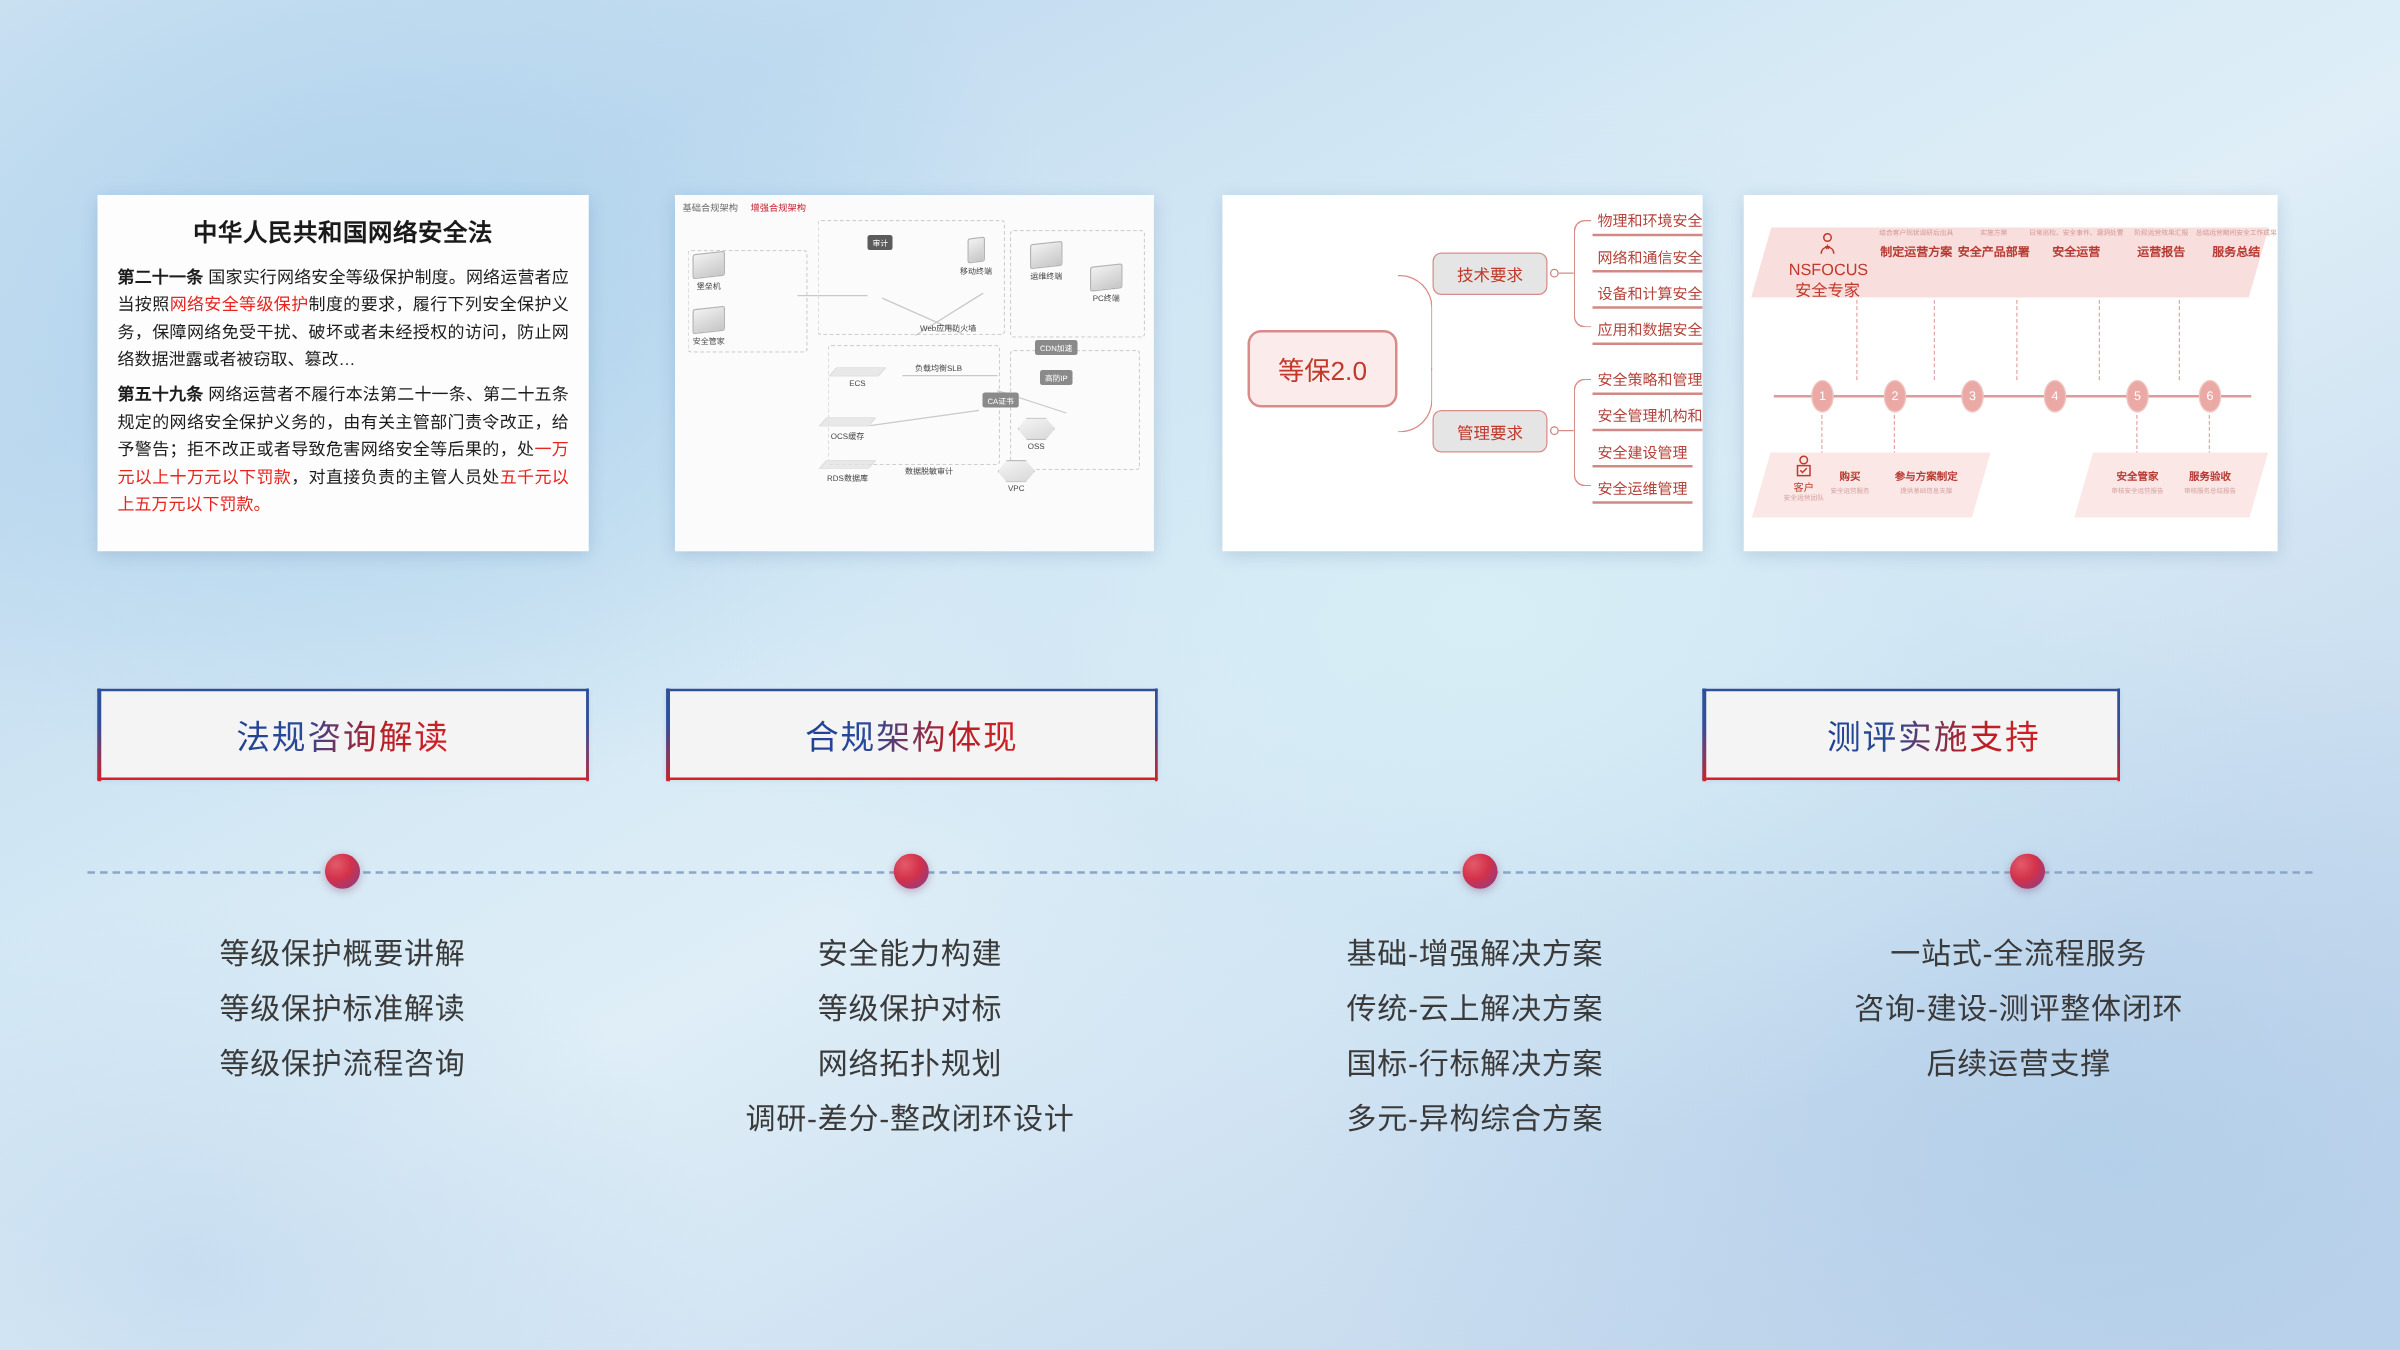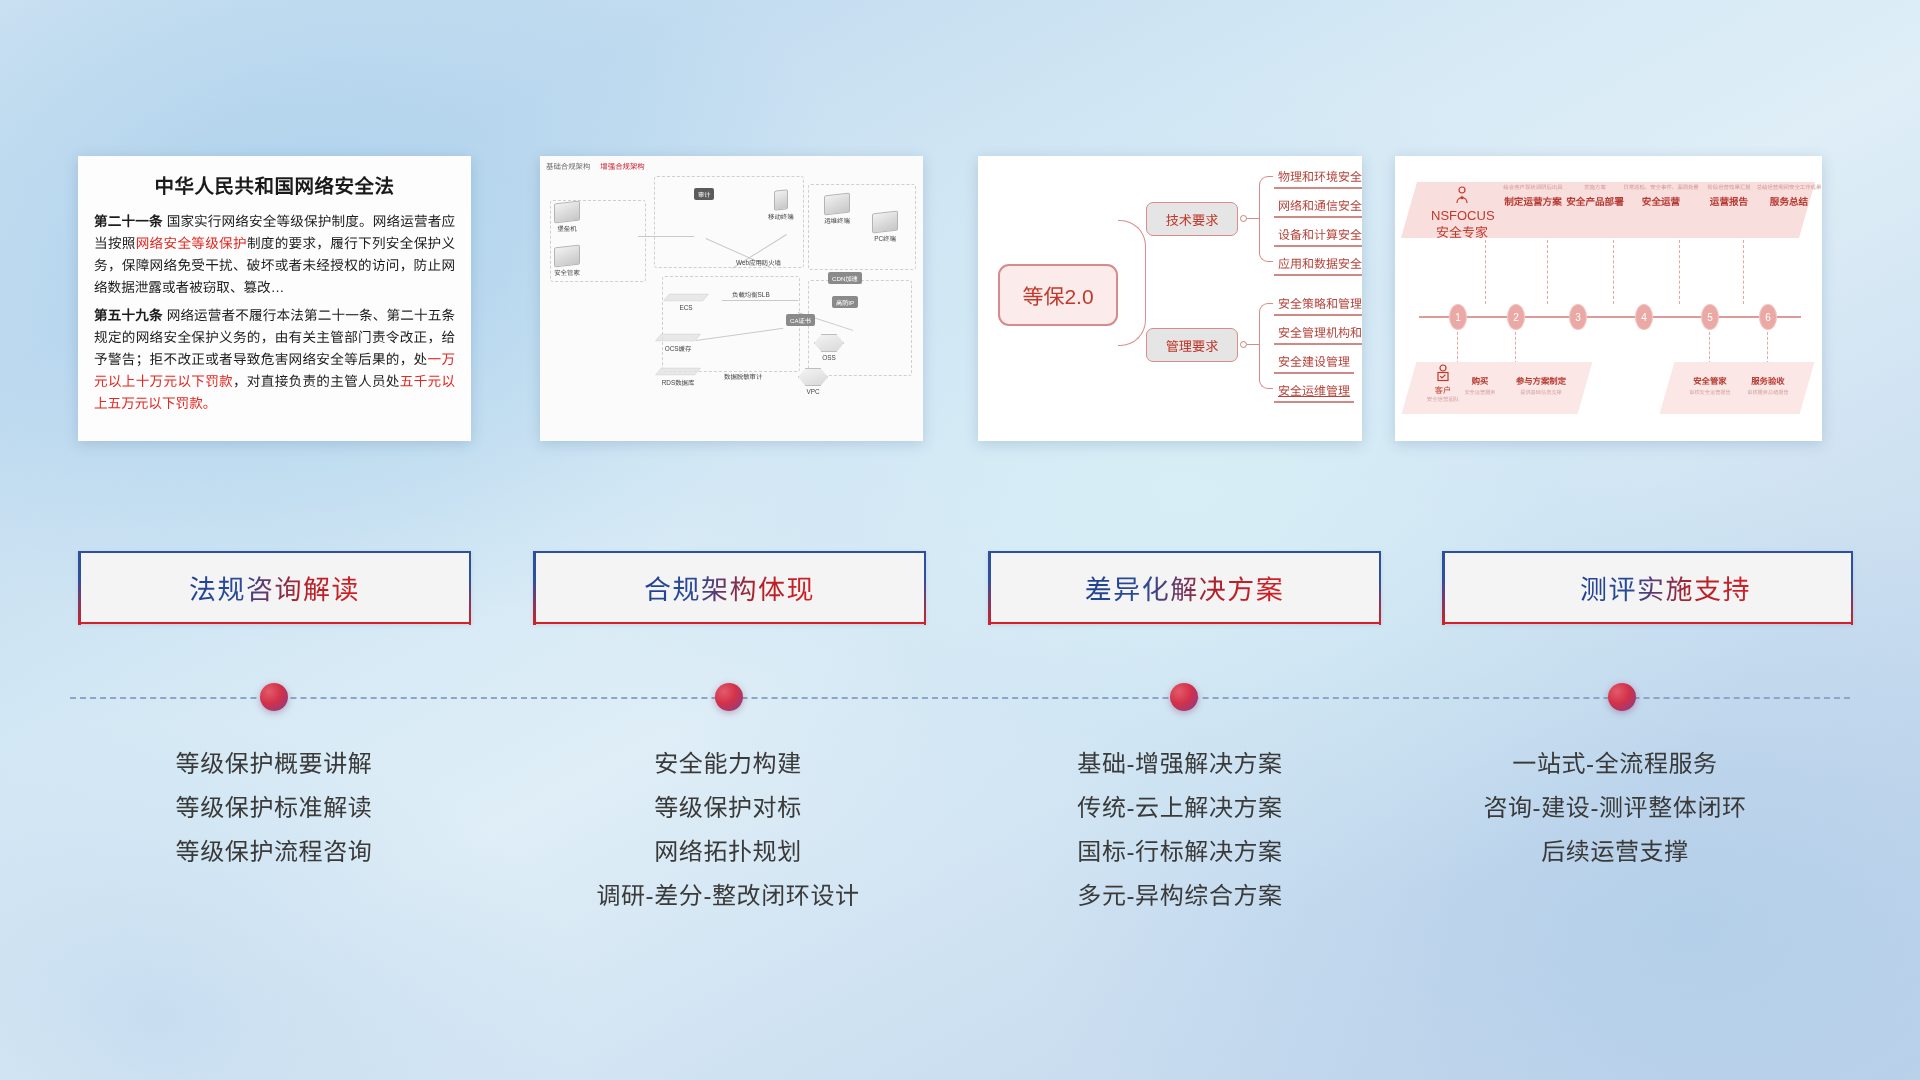--- a/index.html
+++ b/index.html
@@ -293,21 +293,21 @@
     letter-spacing: 1.5px;
     background: linear-gradient(100deg, #1f3f8f 0%, #2a4a9a 30%, #b32026 66%, #d42026 100%);
     -webkit-background-clip: text;
     background-clip: text;
     color: transparent;
     text-align: right;
   }
   .head-box.h1 { left: 78px;   width: 393px; }
   .head-box.h2 { left: 533px;  width: 393px; }
   .head-box.h3 { left: 988px;  width: 393px; }
-  .head-box.h4 { left: 1442px; width: 411px; padding-left: 36px; }
+  .head-box.h4 { left: 1362px; width: 334px; padding-left: 36px; }
 
   
   .rail {
     position: absolute;
     left: 70px; top: 697px;
     width: 1780px; height: 0;
     border-top: 2px dashed #8aa6c8;
   }
   .rail-dot {
     position: absolute;
@@ -459,21 +459,21 @@
         <div class="mm-leaf" style="left:296px; top:98px;">应用和数据安全</div>
 
         <div class="mm-branch b2">管理要求</div>
         <div class="mm-dot" style="left:262px; top:185px;"></div>
         <div class="mm-connect" style="left:269px; top:188px; width:12px;"></div>
         <div class="mm-bracket" style="left:281px; top:147px; height:86px;"></div>
 
         <div class="mm-leaf" style="left:296px; top:138px;">安全策略和管理制度</div>
         <div class="mm-leaf" style="left:296px; top:167px;">安全管理机构和人员</div>
         <div class="mm-leaf" style="left:296px; top:196px;">安全建设管理</div>
-        <div class="mm-leaf" style="left:296px; top:225px;text-decoration:underline;">安全运维管理</div>
+        <div class="mm-leaf" style="left:296px; top:225px;">安全运维管理</div>
       </div>
     </div>
 
     <div class="shot-card c4">
       <div class="tl">
 
         <div class="tl-band"></div>
         <div class="tl-band-inner">
           <div class="tl-expert">
             <svg width="16" height="18" viewBox="0 0 16 18">
@@ -553,23 +553,20 @@
       </div>
     </div>
   </div>
 
   <div class="head-box h1">
     <span class="label">法规咨询解读</span>
   </div>
   <div class="head-box h2">
     <span class="label">合规架构体现</span>
   </div>
-  <div class="head-box h3">
-    <span class="label">差异化解决方案</span>
-  </div>
   <div class="head-box h4">
     <span class="label">测评实施支持</span>
   </div>
 
   <div class="rail"></div>
   <div class="rail-dot d1"></div>
   <div class="rail-dot d2"></div>
   <div class="rail-dot d3"></div>
   <div class="rail-dot d4"></div>
 

